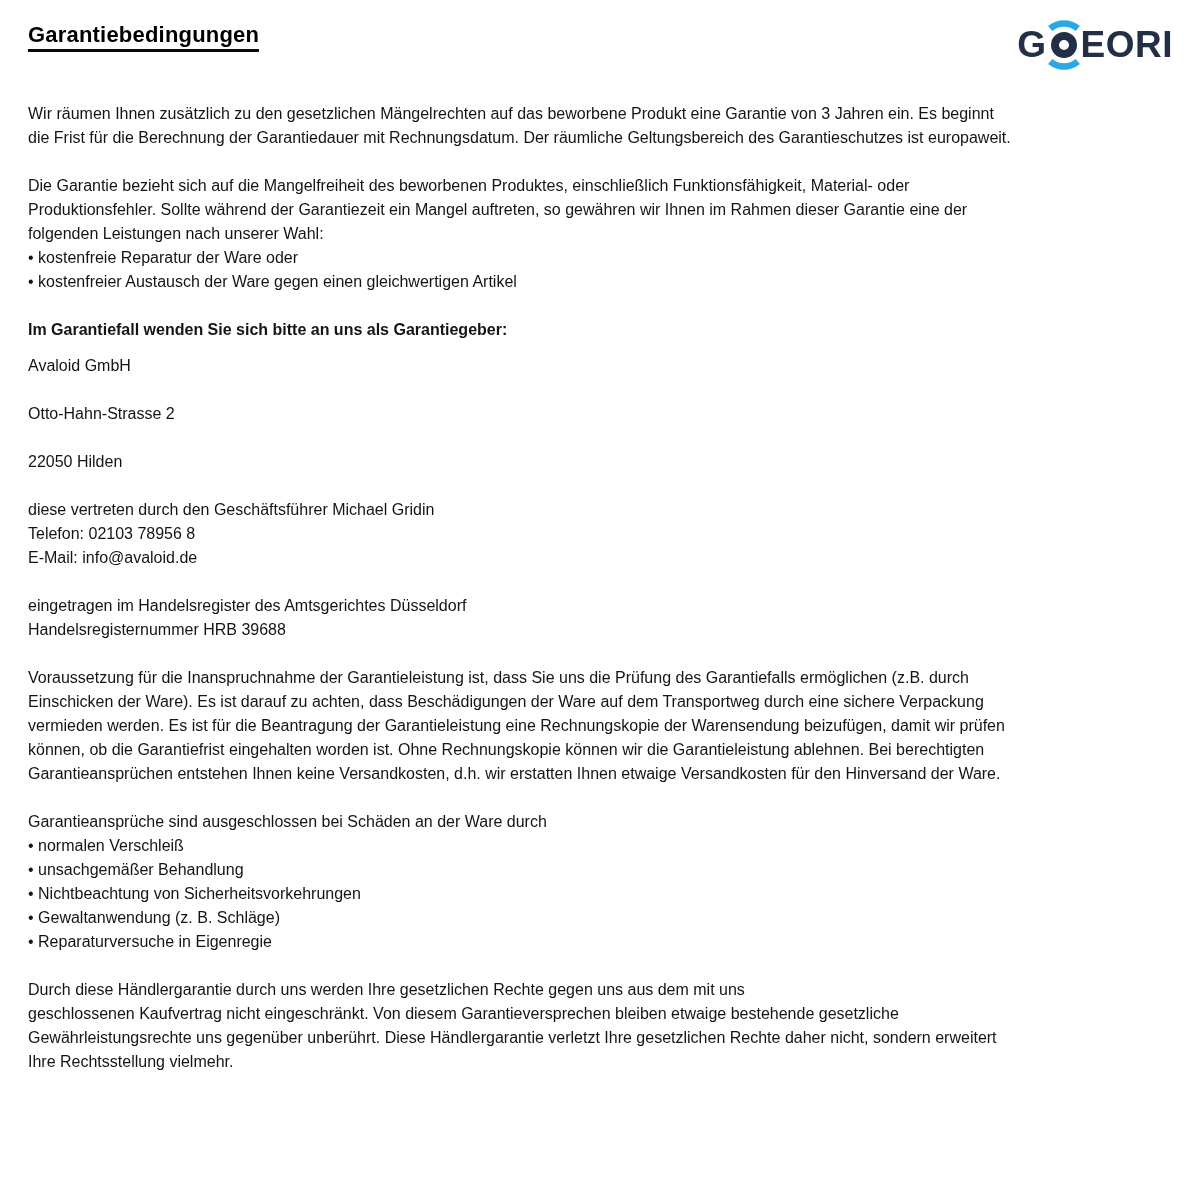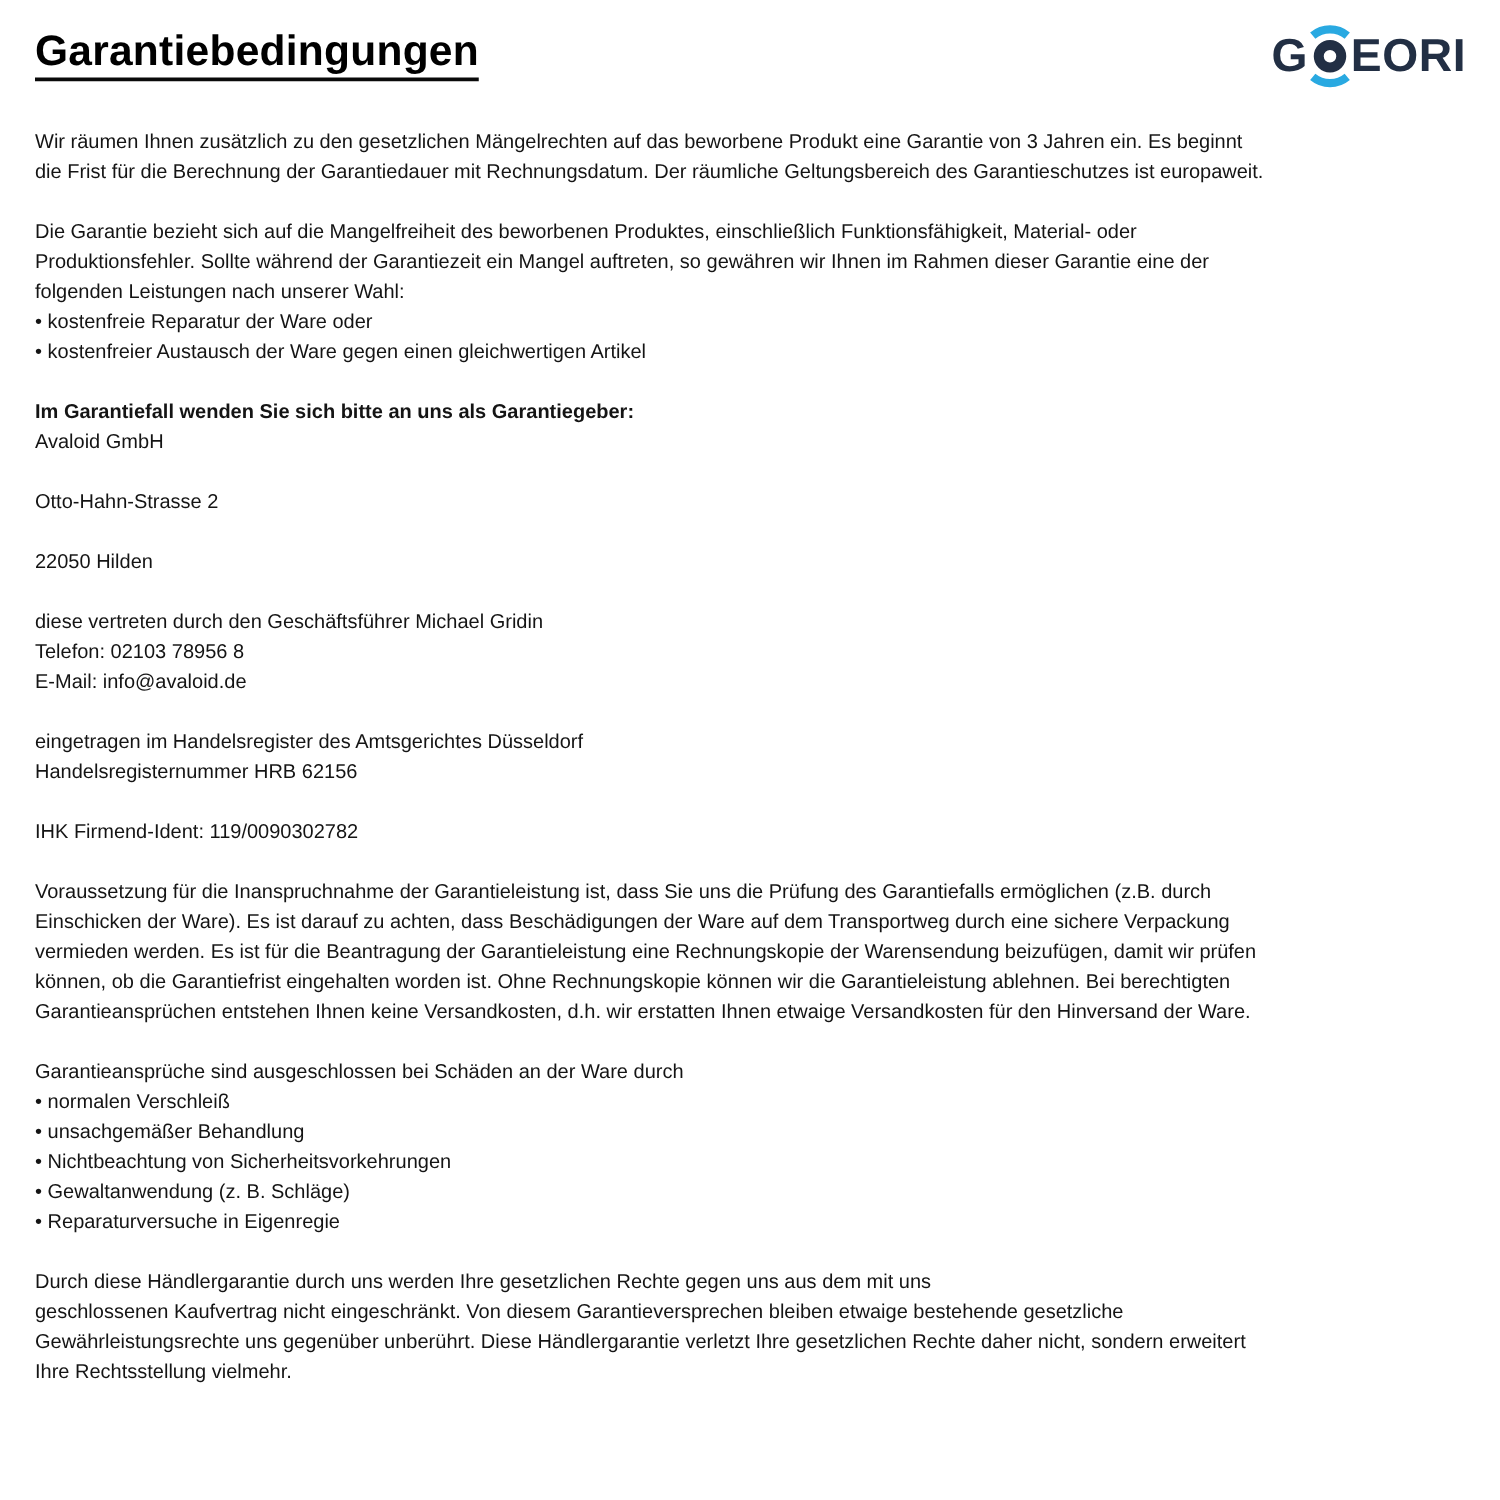--- a/index.html
+++ b/index.html
@@ -17,21 +17,21 @@
   }
   .page { padding: 14px 27px 0 28px; }
 
   .header {
     display: flex;
     justify-content: space-between;
     align-items: flex-start;
     margin-bottom: 32px;
   }
   .page-title {
-    font-size: 34px;
+    font-size: 22px;
     font-weight: bold;
     color: #000;
     margin: 8px 0 0 0;
     display: inline-block;
     border-bottom: 3px solid #0a0a0a;
     padding-bottom: 1px;
     letter-spacing: 0.2px;
   }
 
   .logo {
@@ -48,21 +48,21 @@
     letter-spacing: 0.5px;
   }
   .logo svg { display: block; margin: 0 -8px; overflow: visible; }
 
   .doc p {
     margin: 0 0 24px 0;
     font-size: 16px;
     line-height: 24px;
     white-space: pre-line;
   }
-  .doc p.heading { font-weight: bold; margin-bottom: 0; }
+  .doc p.heading { font-weight: bold; margin-bottom: 12px; }
   .doc p.last { margin-bottom: 0; }
 </style>
 </head>
 <body>
 
 <div class="page">
 
   <div class="header">
     <h1 class="page-title">Garantiebedingungen</h1>
 
@@ -92,25 +92,24 @@
 
     <p>Otto-Hahn-Strasse 2</p>
 
     <p>22050 Hilden</p>
 
     <p>diese vertreten durch den Geschäftsführer Michael Gridin
 Telefon: 02103 78956 8
 E-Mail: info@avaloid.de</p>
 
     <p>eingetragen im Handelsregister des Amtsgerichtes Düsseldorf
-Handelsregisternummer HRB 62156</p>
+Handelsregisternummer HRB 39688</p>
 
 
 
-    <p>IHK Firmend-Ident: 119/0090302782</p>
 
     <p>Voraussetzung für die Inanspruchnahme der Garantieleistung ist, dass Sie uns die Prüfung des Garantiefalls ermöglichen (z.B. durch
 Einschicken der Ware). Es ist darauf zu achten, dass Beschädigungen der Ware auf dem Transportweg durch eine sichere Verpackung
 vermieden werden. Es ist für die Beantragung der Garantieleistung eine Rechnungskopie der Warensendung beizufügen, damit wir prüfen
 können, ob die Garantiefrist eingehalten worden ist. Ohne Rechnungskopie können wir die Garantieleistung ablehnen. Bei berechtigten
 Garantieansprüchen entstehen Ihnen keine Versandkosten, d.h. wir erstatten Ihnen etwaige Versandkosten für den Hinversand der Ware.</p>
 
     <p>Garantieansprüche sind ausgeschlossen bei Schäden an der Ware durch
 • normalen Verschleiß
 • unsachgemäßer Behandlung

